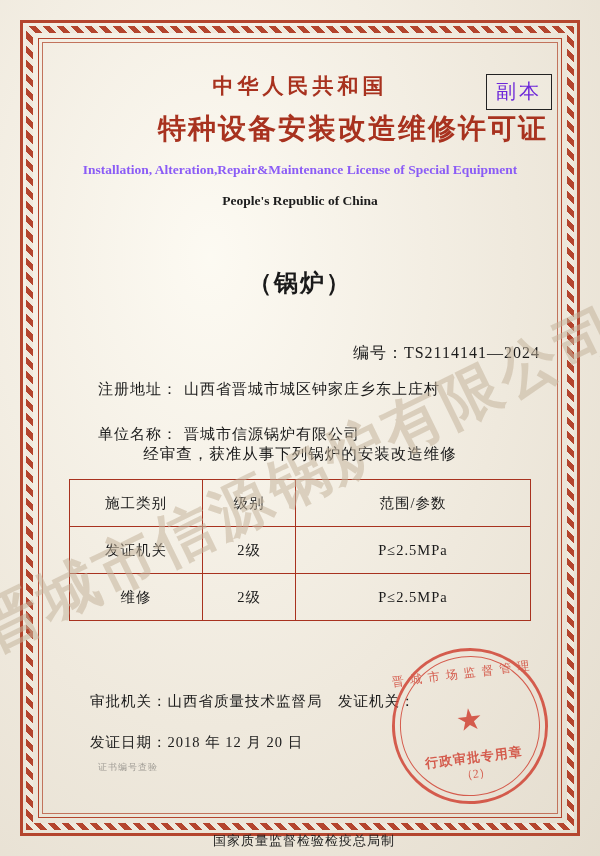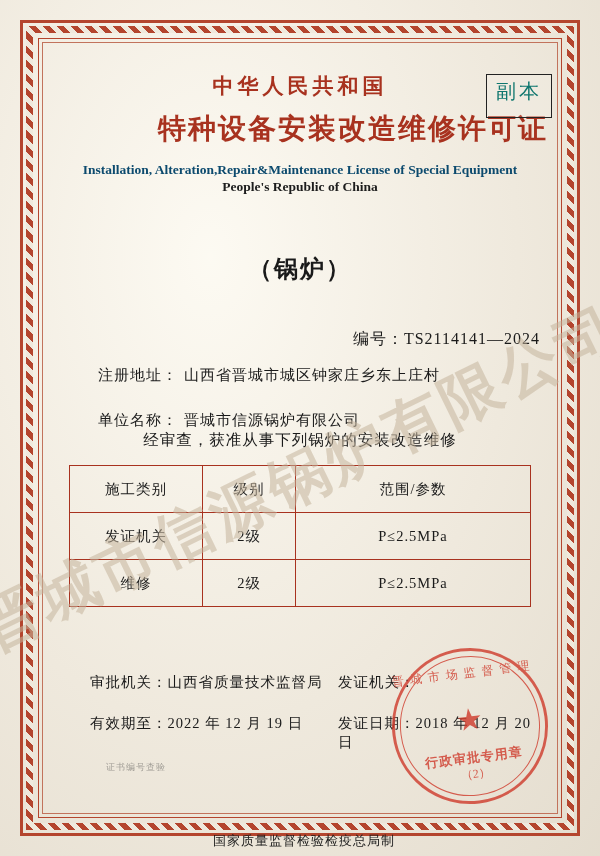--- a/index.html
+++ b/index.html
@@ -88,43 +88,43 @@
   .title-cn2 {
     text-align: right;
     color: #a8321f;
     font-size: 28px;
     font-weight: bold;
     letter-spacing: 2px;
     margin-top: 10px;
   }
   .title-en1 {
     text-align: center;
-    color: #0c4a6e;
+    color: #8b5cf6;
     font-size: 13.5px;
     font-weight: bold;
     margin-top: 14px;
     letter-spacing: 0px;
   }
   .title-en2 {
     text-align: center;
     color: #1d1d1d;
     font-size: 13.5px;
     font-weight: bold;
-    margin-top: 1px;
+    margin-top: 15px;
   }
 
   .copy-badge {
     position: absolute;
     right: -4px;
     top: 24px;
     border: 1.5px solid #222;
-    padding: 3px 9px 12px 9px;
+    padding: 3px 9px 4px 9px;
     font-size: 20px;
     letter-spacing: 3px;
-    color: #0f766e;
+    color: #6d28d9;
     background: rgba(255,255,255,0.12);
   }
 
   .category {
     text-align: center;
     font-size: 24px;
     color: #1a1a1a;
     margin-top: 58px;
     letter-spacing: 2px;
     font-weight: bold;
@@ -278,21 +278,21 @@
     font-size: 60px;
     font-weight: bold;
     color: rgba(196, 180, 156, 0.55);
     letter-spacing: 4px;
     pointer-events: none;
     font-family: "Liberation Serif", "DejaVu Serif", serif;
   }
 
   .corner-stamp {
     position: absolute;
-    left: 54px;
+    left: 46px;
     bottom: 32px;
     font-size: 9px;
     color: rgba(60,60,60,0.45);
     letter-spacing: 1px;
   }
 </style>
 </head>
 <body>
 
 <div id="cert">
@@ -354,23 +354,20 @@
     <div class="footer">
       <div class="foot-row">
         <div class="foot-left">
           <span>审批机关：</span><span>山西省质量技术监督局</span>
         </div>
         <div class="foot-right">
           <span>发证机关：</span><span></span>
         </div>
       </div>
       <div class="foot-row">
-        <div class="foot-left">
-          <span>有效期至：</span><span>2022 年 12 月 19 日</span>
-        </div>
         <div class="foot-right">
           <span>发证日期：</span><span>2018 年 12 月 20 日</span>
         </div>
       </div>
     </div>
 
     <div class="corner-stamp">证书编号查验</div>
 
   </div>
 

